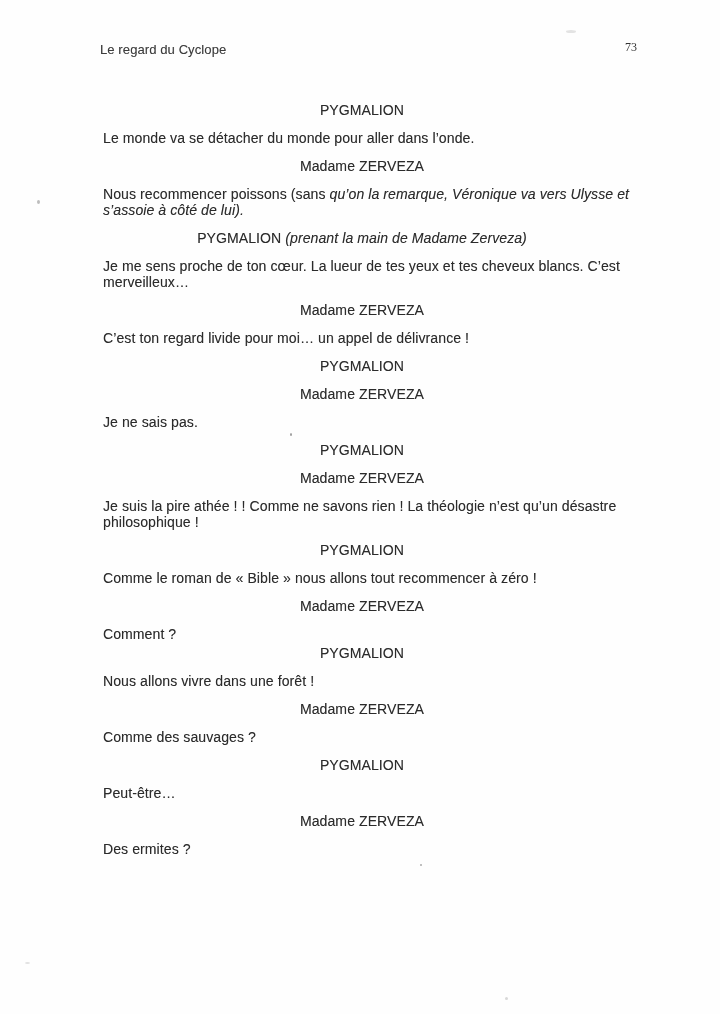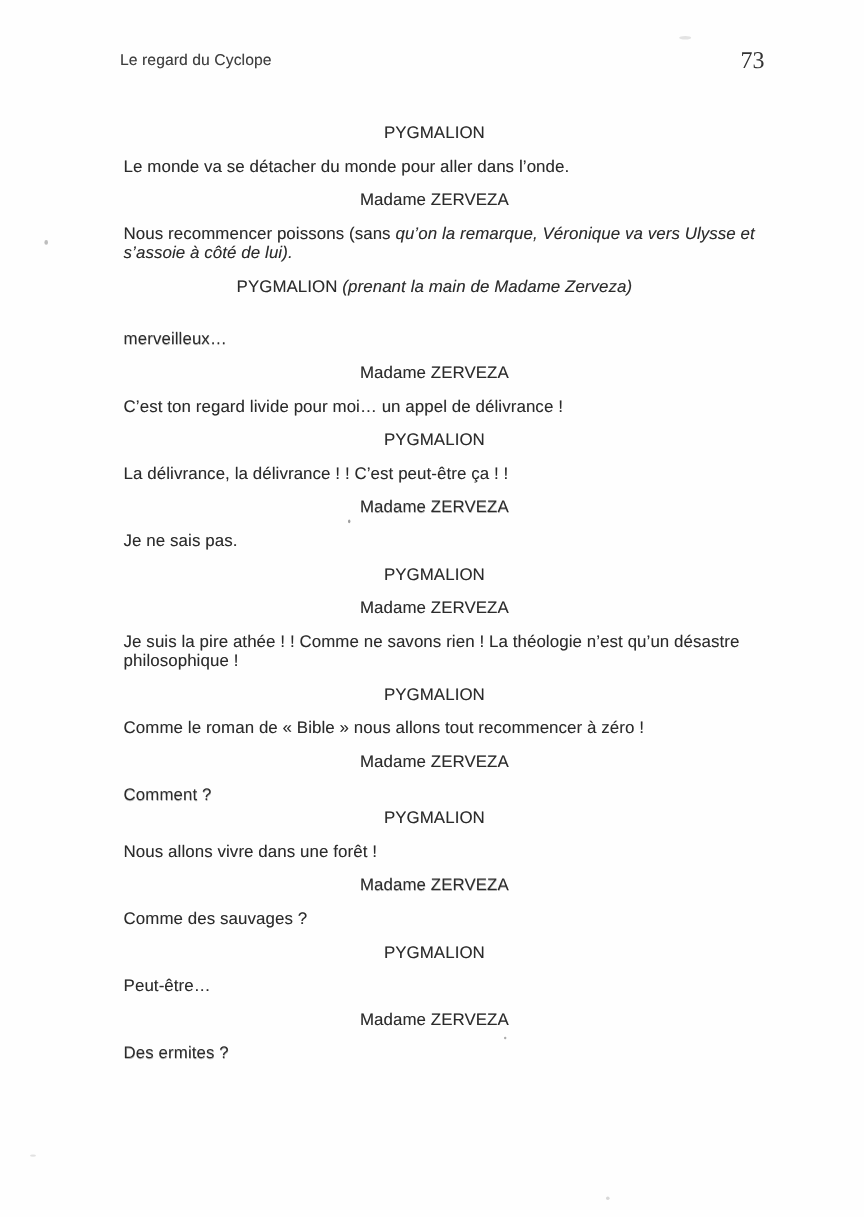--- a/index.html
+++ b/index.html
@@ -16,21 +16,21 @@
   .header {
     position: absolute; top: 42px; left: 100px; right: 83px;
     display: flex; justify-content: space-between; align-items: flex-start;
   }
   .doc-title {
     font-size: 13px; color: #3d3d3d; letter-spacing: 0.1px;
     text-shadow: 0.2px 0.2px 0.3px rgba(60,60,60,0.35);
   }
   .page-num {
     font-family: "Liberation Serif", serif;
-    font-size: 20px; color: #333333;
+    font-size: 12px; color: #333333;
     margin-top: -2px;
   }
 
   .dialogue {
     position: absolute; top: 102px; left: 103px; width: 512px;
     font-size: 14px; line-height: 16px;
     letter-spacing: 0.1px;
     text-shadow: 0.2px 0.2px 0.3px rgba(45,45,45,0.35);
   }
   .block { margin-top: 12px; white-space: nowrap; }
@@ -51,25 +51,24 @@
     <span class="doc-title">Le regard du Cyclope</span>
     <span class="page-num">73</span>
   </div>
 
   <div class="dialogue">
       <div class="block speaker"><span>PYGMALION</span></div>
       <div class="block line"><span>Le monde va se détacher du monde pour aller dans l’onde.</span></div>
       <div class="block speaker"><span>Madame ZERVEZA</span></div>
       <div class="block line"><span>Nous recommencer poissons (sans </span><span class="it">qu’on la remarque, Véronique va vers Ulysse et</span><br><span class="it">s’assoie à côté de lui).</span></div>
       <div class="block speaker"><span>PYGMALION </span><span class="it">(prenant la main de Madame Zerveza)</span></div>
-      <div class="block line"><br><span>merveilleux…</span></div>
+      <div class="block line"><span>Je me sens proche de ton cœur. La lueur de tes yeux et tes cheveux blancs. C’est</span><br><span>merveilleux…</span></div>
       <div class="block speaker"><span>Madame ZERVEZA</span></div>
       <div class="block line"><span>C’est ton regard livide pour moi… un appel de délivrance !</span></div>
       <div class="block speaker"><span>PYGMALION</span></div>
-      <div class="block line"><span>La délivrance, la délivrance ! ! C’est peut-être ça ! !</span></div>
       <div class="block speaker"><span>Madame ZERVEZA</span></div>
       <div class="block line"><span>Je ne sais pas.</span></div>
       <div class="block speaker"><span>PYGMALION</span></div>
       <div class="block speaker"><span>Madame ZERVEZA</span></div>
       <div class="block line"><span>Je suis la pire athée ! ! Comme ne savons rien ! La théologie n’est qu’un désastre</span><br><span>philosophique !</span></div>
       <div class="block speaker"><span>PYGMALION</span></div>
       <div class="block line"><span>Comme le roman de « Bible » nous allons tout recommencer à zéro !</span></div>
       <div class="block speaker"><span>Madame ZERVEZA</span></div>
       <div class="block line"><span>Comment ?</span></div>
       <div class="block speaker tight"><span>PYGMALION</span></div>

